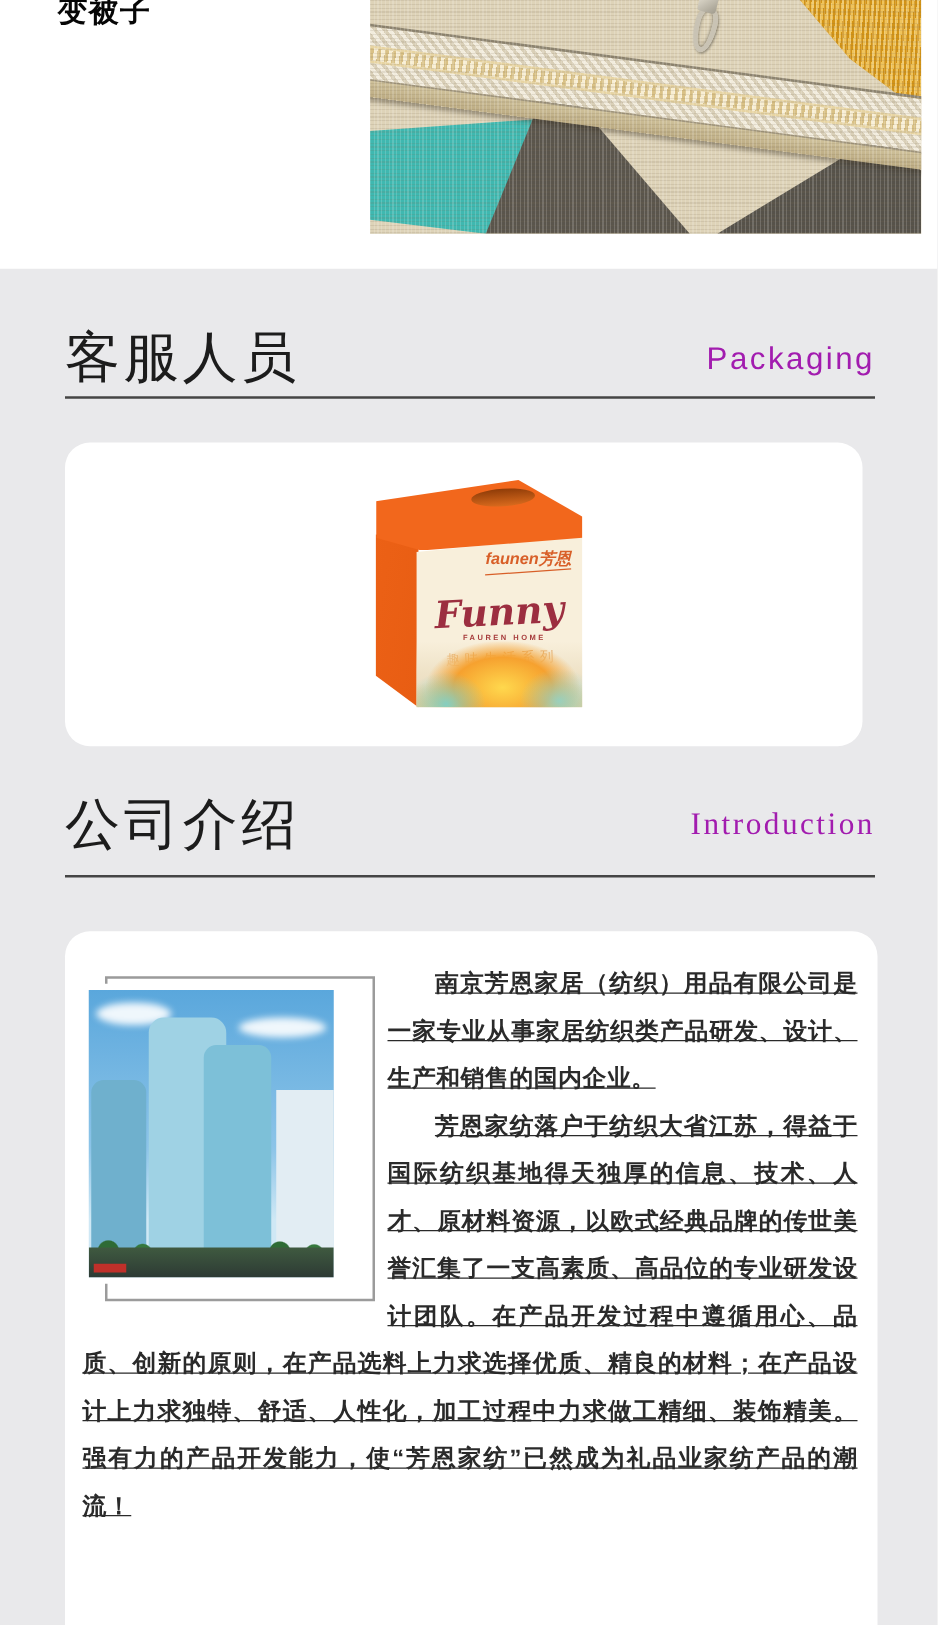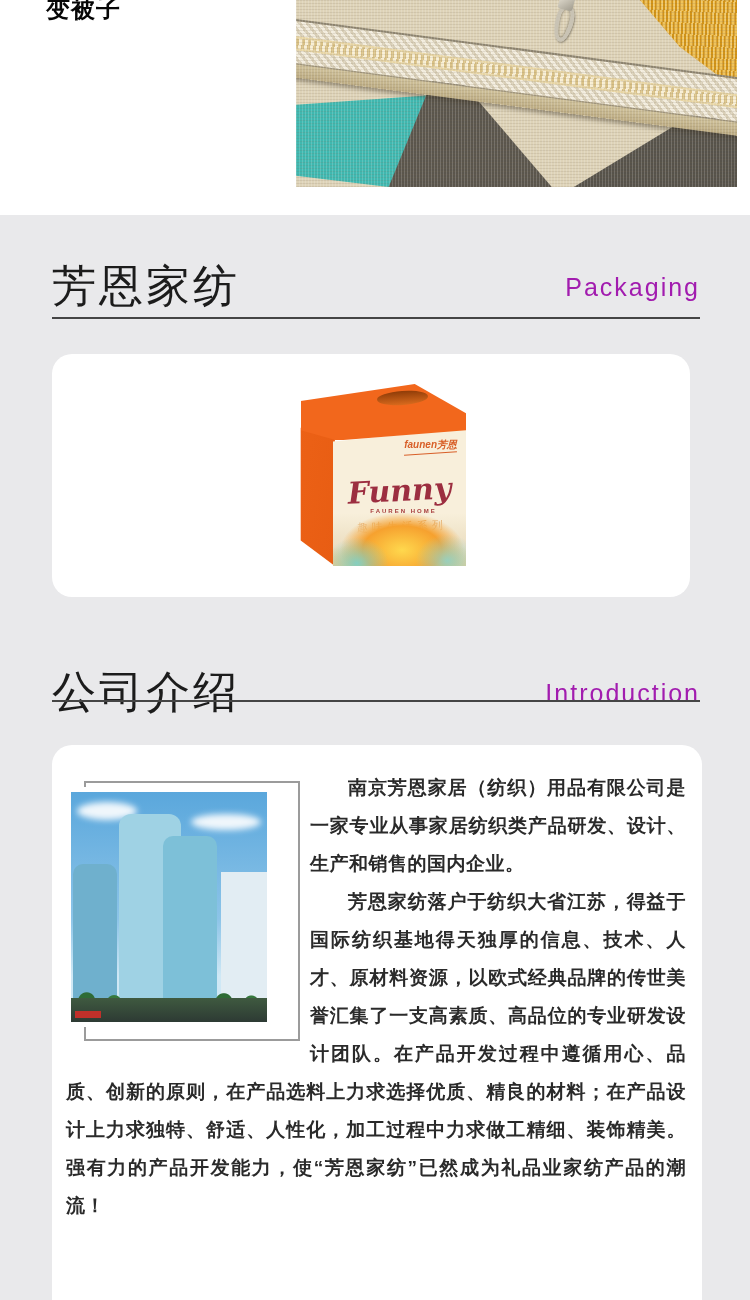--- a/index.html
+++ b/index.html
@@ -79,21 +79,21 @@
     font-size:44px; font-weight:400; color:#1c1c1c; letter-spacing:3px; white-space:nowrap;
   }
   .sec-header .en {
     position:absolute; right:0; top:16px;
     font-size:25px; font-weight:400; color:#a21caf; letter-spacing:2px; white-space:nowrap;
   }
   .sec-rule { position:absolute; left:52px; width:648px; height:2px; background:#454545; }
 
   .header-packaging { top:42px; height:60px; }
   .rule-packaging { top:102px; }
-  .header-introduction { top:448px; height:60px; }
+  .header-introduction { top:415px; height:60px;font-family:Liberation Serif, serif; }
   .rule-introduction { top:485px; }
 
   
   .card { background:#ffffff; border-radius:20px; position:absolute; }
   .card-packaging { left:52px; top:139px; width:638px; height:243px; }
 
   .product-box { position:relative; width:190px; height:182px; margin:30px auto 0; }
   .box-side {
     position:absolute; inset:0; background:linear-gradient(100deg,#ee6317,#df540d);
     clip-path:polygon(13% 24%, 31% 27%, 31% 100%, 13% 86%);
@@ -106,21 +106,21 @@
     position:absolute; left:13%; top:0; right:0; height:31%; background:#f2671c;
     clip-path:polygon(0 30%, 69% 0, 100% 52%, 100% 82%, 22% 100%, 0 82%);
   }
   .box-handle {
     position:absolute; left:46%; top:12%; width:31%; height:24%;
     background:linear-gradient(#8f3c08,#d96a1d); border-radius:50%;
     transform:rotate(-4deg);
   }
   .box-logo {
     position:absolute; top:10px; right:9px;
-    font-size:10px; font-weight:700; font-style:italic; color:#d85f28; letter-spacing:0;
+    font-size:13px; font-weight:700; font-style:italic; color:#d85f28; letter-spacing:0;
   }
   .box-logo::after { content:""; display:block; height:1px; background:#d85f28; margin-top:1px; transform:rotate(-4deg); }
   .box-name {
     position:absolute; left:0; right:0; top:33%; text-align:center;
     font-family:"DejaVu Serif",serif; font-style:italic; font-weight:700;
     font-size:30px; color:#9c2e40; transform:rotate(-3deg);
   }
   .box-name-sub {
     position:absolute; left:6%; right:0; top:58%; text-align:center;
     font-size:6px; font-weight:700; letter-spacing:2px; color:#a63b3b;
@@ -178,21 +178,21 @@
     background:
       radial-gradient(circle at 8% 60%, #2e6b35 8px, rgba(0,0,0,0) 9px),
       radial-gradient(circle at 22% 70%, #35783c 7px, rgba(0,0,0,0) 8px),
       radial-gradient(circle at 78% 65%, #2e6b35 8px, rgba(0,0,0,0) 9px),
       radial-gradient(circle at 92% 72%, #35783c 7px, rgba(0,0,0,0) 8px);
   }
   .sign { position:absolute; left:4px; bottom:4px; width:26px; height:7px; background:#c0302a; }
 
   .intro-text p {
     font-size:19px; line-height:38px; color:#2a2a2a; font-weight:600;
-    text-indent:2em; text-align:justify; letter-spacing:0.5px;
+    text-indent:2em; text-align:justify; letter-spacing:0.5px;text-decoration:underline;
   }
 </style>
 </head>
 <body>
 
 <div class="top-section">
   <div class="top-label">变被子</div>
 
   <div class="fabric-photo">
     <div class="tri-teal"></div>
@@ -205,21 +205,21 @@
     <div class="zip-tape2"></div>
     <div class="zip-pull-loop"></div>
     <div class="zip-pull-head"></div>
     <div class="fabric-texture"></div>
   </div>
 </div>
 
 <div class="gray-section">
 
   <div class="sec-header header-packaging">
-    <div class="cn">芳恩家纺</div>
+    <div class="cn">客服人员</div>
     <div class="en">Packaging</div>
   </div>
   <div class="sec-rule rule-packaging"></div>
 
   <div class="card card-packaging">
     <div class="product-box">
       <div class="box-side"></div>
       <div class="box-front">
         <div class="box-logo">faunen芳恩</div>
         <div class="box-name">Funny</div>

